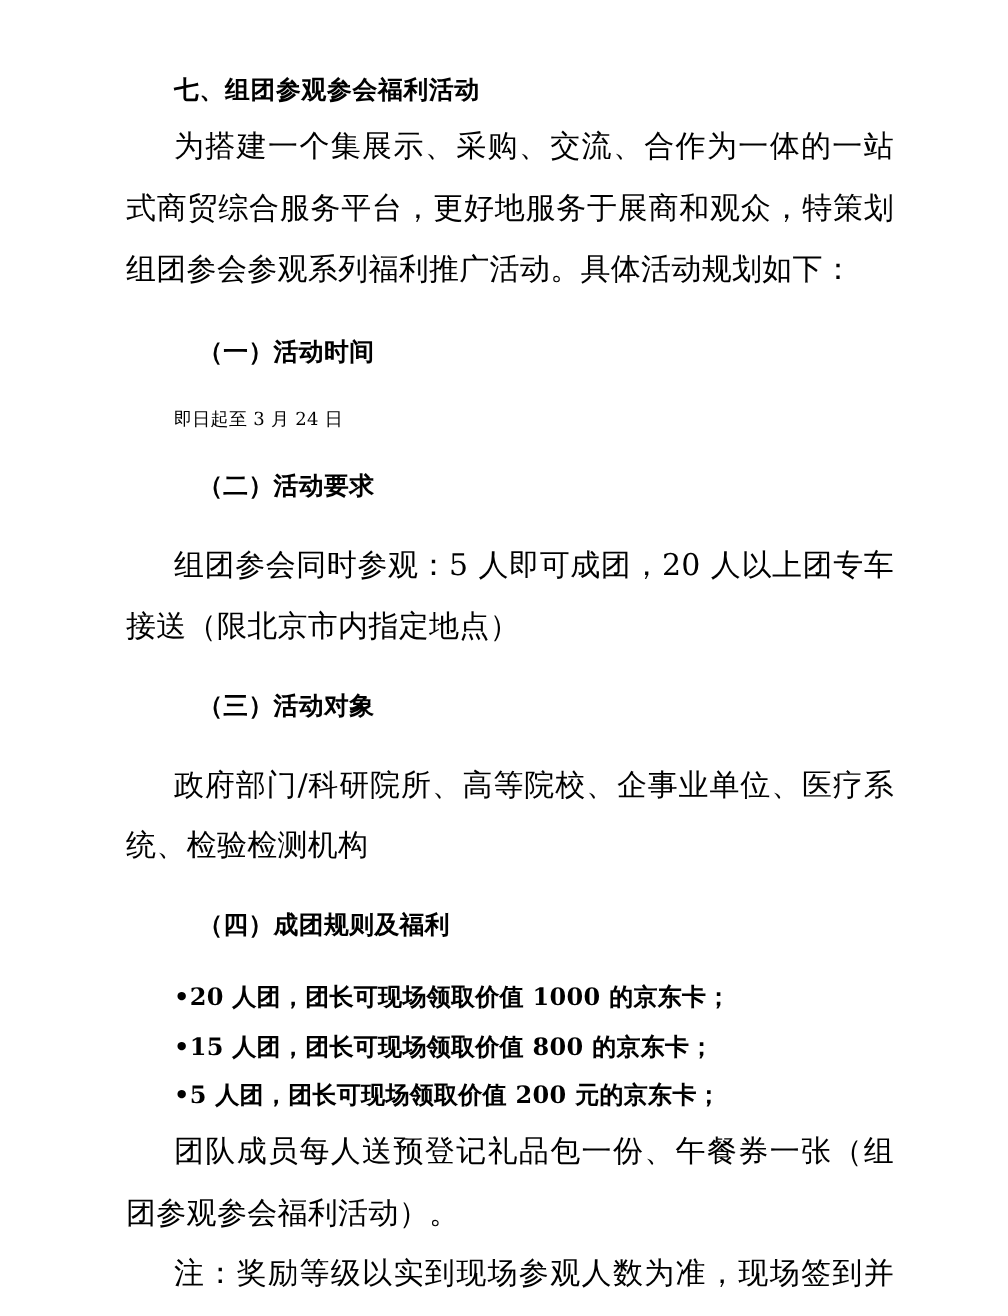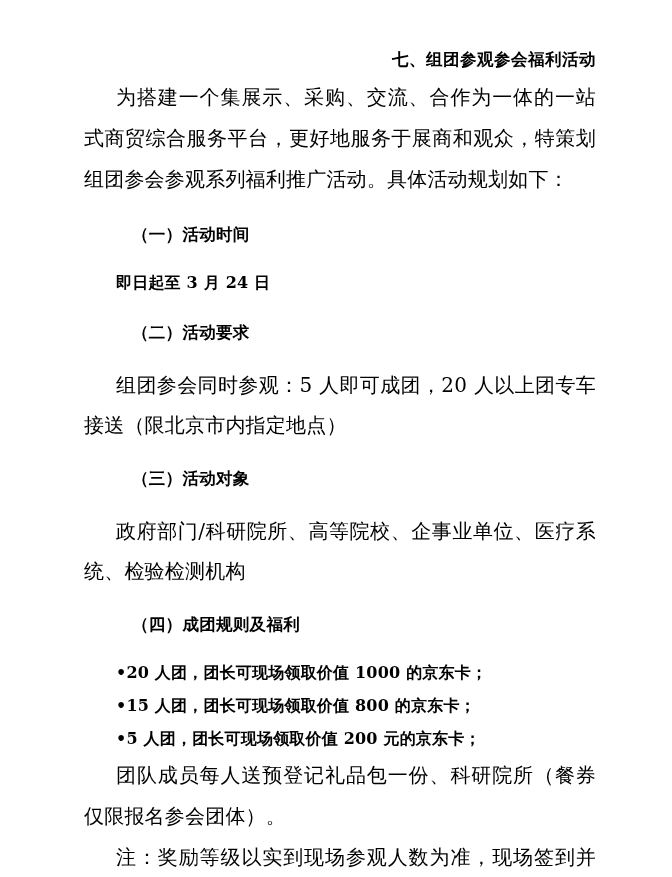--- a/index.html
+++ b/index.html
@@ -21,21 +21,20 @@
     box-sizing: border-box;
     padding: 44px 76px 0 84px;
   }
   .heading {
     font-weight: bold;
     font-size: 16.5px;
     line-height: 1.9;
     margin: 0 0 2px 0;
     text-indent: 32px;
     letter-spacing: 0.5px;
-    text-align: right;
   }
   .para {
     font-size: 20px;
     line-height: 2.03;
     margin: 0;
     text-indent: 32px;
     text-align: justify;
     text-justify: inter-ideograph;
     letter-spacing: 0.2px;
   }
@@ -49,26 +48,25 @@
   }
   .bullet {
     font-weight: bold;
     font-size: 16px;
     line-height: 2.05;
     margin: 0;
     text-indent: 32px;
     letter-spacing: 0.2px;
   }
   .plain {
-    font-size: 16px;
+    font-size: 12px;
     line-height: 2.03;
     margin: 0;
     text-indent: 32px;
     letter-spacing: 0.2px;
-    font-weight: bold;
   }
   .spacer-sm { height: 3px; }
 </style>
 </head>
 <body>
 
 <div class="page">
 
   <h2 class="heading">七、组团参观参会福利活动</h2>
 
@@ -91,19 +89,19 @@
   <p class="sub-heading">（四）成团规则及福利</p>
 
 
   <p class="bullet">•20 人团，团长可现场领取价值 1000 的京东卡；</p>
 
   <p class="bullet">•15 人团，团长可现场领取价值 800 的京东卡；</p>
 
 
   <p class="bullet">•5 人团，团长可现场领取价值 200 元的京东卡；</p>
 
-  <p class="para">团队成员每人送预登记礼品包一份、科研院所（餐券仅限报名参会团体）。</p>
+  <p class="para">团队成员每人送预登记礼品包一份、午餐券一张（组团参观参会福利活动）。</p>
 
   <p class="para">注：奖励等级以实到现场参观人数为准，现场签到并打印证件系统将自动记录已到场。</p>
 
   <p class="sub-heading">（五）午餐券一张</p>
 
 </div>
 
 </body></html>

